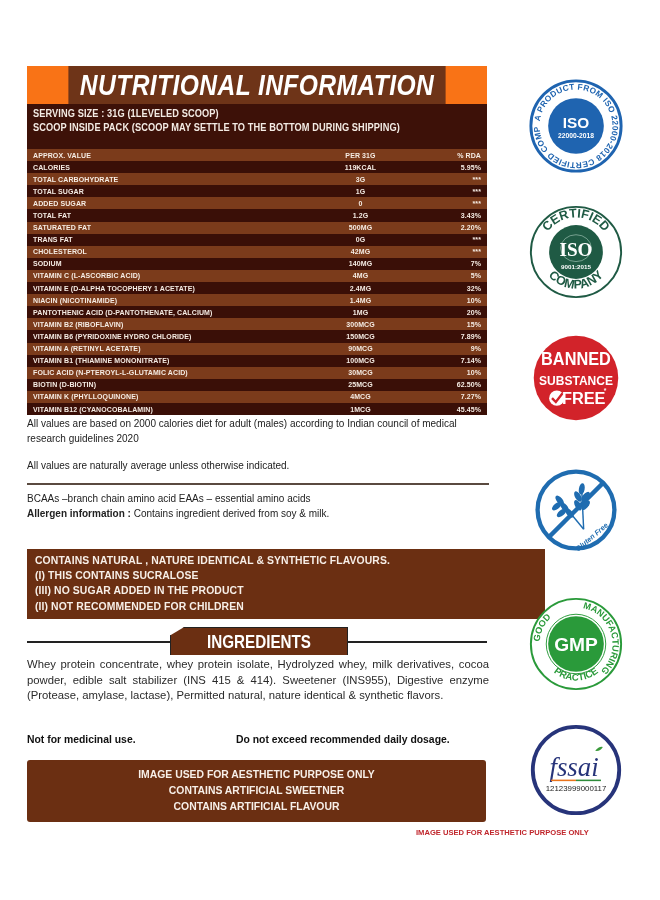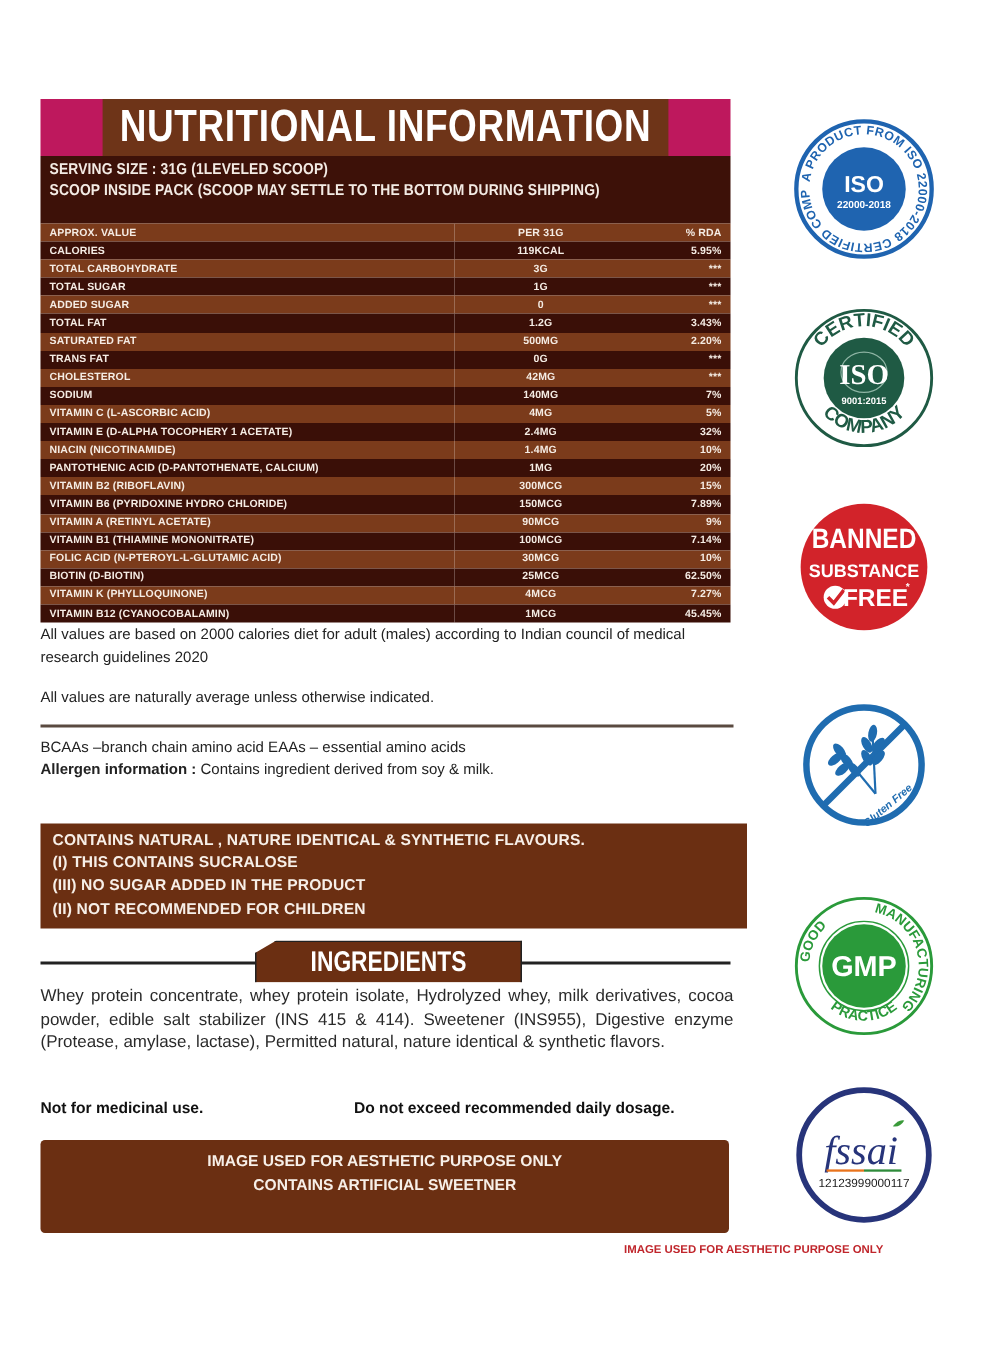--- a/index.html
+++ b/index.html
@@ -7,21 +7,21 @@
     body { position: relative; font-family: "Liberation Sans", sans-serif; color: #1a1a1a; }
 
     
     .panel { position: absolute; left: 27px; top: 66px; width: 460px; }
     .panel-title {
       height: 38px; background: #6e3418; color: #fff;
       font-family: "Liberation Sans", sans-serif; font-weight: bold;
       font-size: 30px; letter-spacing: 0.5px; text-align: center; line-height: 38px;
       transform: scaleX(0.82); transform-origin: center; 
     }
-    .title-wrap { background: #be185d; overflow: hidden; }
+    .title-wrap { background: #f97316; overflow: hidden; font-style: italic; }
     .serving { background: #3d1108; color: #f3ebe4; padding: 2px 6px 15px; }
     .serving div { font-size: 10.5px; font-weight: bold; line-height: 14px; letter-spacing: 0.1px;
       transform: scaleX(0.88); transform-origin: left; white-space: nowrap; }
     .ntable { width: 100%; border-collapse: collapse; }
     .ntable td { font-size: 7px; font-weight: bold; color: #f5ece4; height: 12.1px; padding: 0 6px;
       white-space: nowrap; letter-spacing: 0.1px; }
     .ntable tr:nth-child(odd) td { background: #7b3b1b; }
     .ntable tr:nth-child(even) td { background: #3a0f07; }
     .ntable td.c1 { width: 60%; }
     .ntable td.c2 { width: 25%; text-align: center; }
@@ -29,21 +29,21 @@
     .ntable tr.head td { background: #7b3b1b; }
 
     
     .notes { position: absolute; left: 27px; top: 416px; width: 462px; font-size: 10px; line-height: 15px; color: #222; }
     .notes p { margin: 0; }
     .gap { height: 12px; }
     .hr { height: 2px; background: #5a4a40; margin: 10px 0 6px; }
     .bold { font-weight: bold; }
 
     
-    .flavours { position: absolute; left: 27px; top: 549px; width: 471px; height: 70px; background: #6b2f12;
+    .flavours { position: absolute; left: 27px; top: 549px; width: 518px; height: 70px; background: #6b2f12;
       color: #f7efe8; padding: 4px 8px; }
     .flavours div { font-size: 10.4px; line-height: 15.2px; font-weight: bold; letter-spacing: 0.1px; }
 
     
     .ing-line { position: absolute; top: 641px; height: 1.5px; background: #222; }
     .ing-tab { position: absolute; left: 170px; top: 627px; width: 178px; height: 28px; background: #6b2f12;
       border: 1.5px solid #222; border-bottom: none; clip-path: polygon(8% 0, 100% 0, 100% 100%, 0 100%, 0 30%); }
     .ing-tab span { display: block; text-align: center; color: #fff; font-weight: bold; font-size: 19px; line-height: 28px;
       transform: scaleX(0.8); }
     .ing-text { position: absolute; left: 27px; top: 657px; width: 462px; font-size: 11.3px; line-height: 15.6px;
@@ -211,20 +211,21 @@
   <span>INGREDIENTS</span>
 </div>
 <div class="ing-text">Whey protein concentrate, whey protein isolate, Hydrolyzed whey, milk derivatives, cocoa powder, edible salt stabilizer (INS 415 &amp; 414). Sweetener (INS955), Digestive enzyme (Protease, amylase, lactase), Permitted natural, nature identical &amp; synthetic flavors.</div>
 
 <div class="warn" style="left:27px;">Not for medicinal use.</div>
 <div class="warn" style="left:236px;">Do not exceed recommended daily dosage.</div>
 
 <div class="bottom-box">
   <div>IMAGE USED FOR AESTHETIC PURPOSE ONLY</div>
   <div>CONTAINS ARTIFICIAL SWEETNER</div>
+  <div>CONTAINS ARTIFICIAL FLAVOUR</div>
 </div>
 <div class="aesthetic-red">IMAGE USED FOR AESTHETIC PURPOSE ONLY</div>
 
 <div class="badge" style="top:78px;">
   <svg viewBox="0 0 100 100">
     <defs>
         <path id="r1" d="M50,50 m-38,0 a38,38 0 1,1 76,0 a38,38 0 1,1 -76,0"></path>
       </defs>
     <circle cx="50" cy="50" r="47" fill="#fff" stroke="#1f64b0" stroke-width="3"></circle>
     <circle cx="50" cy="50" r="29" fill="#1f64b0"></circle>

